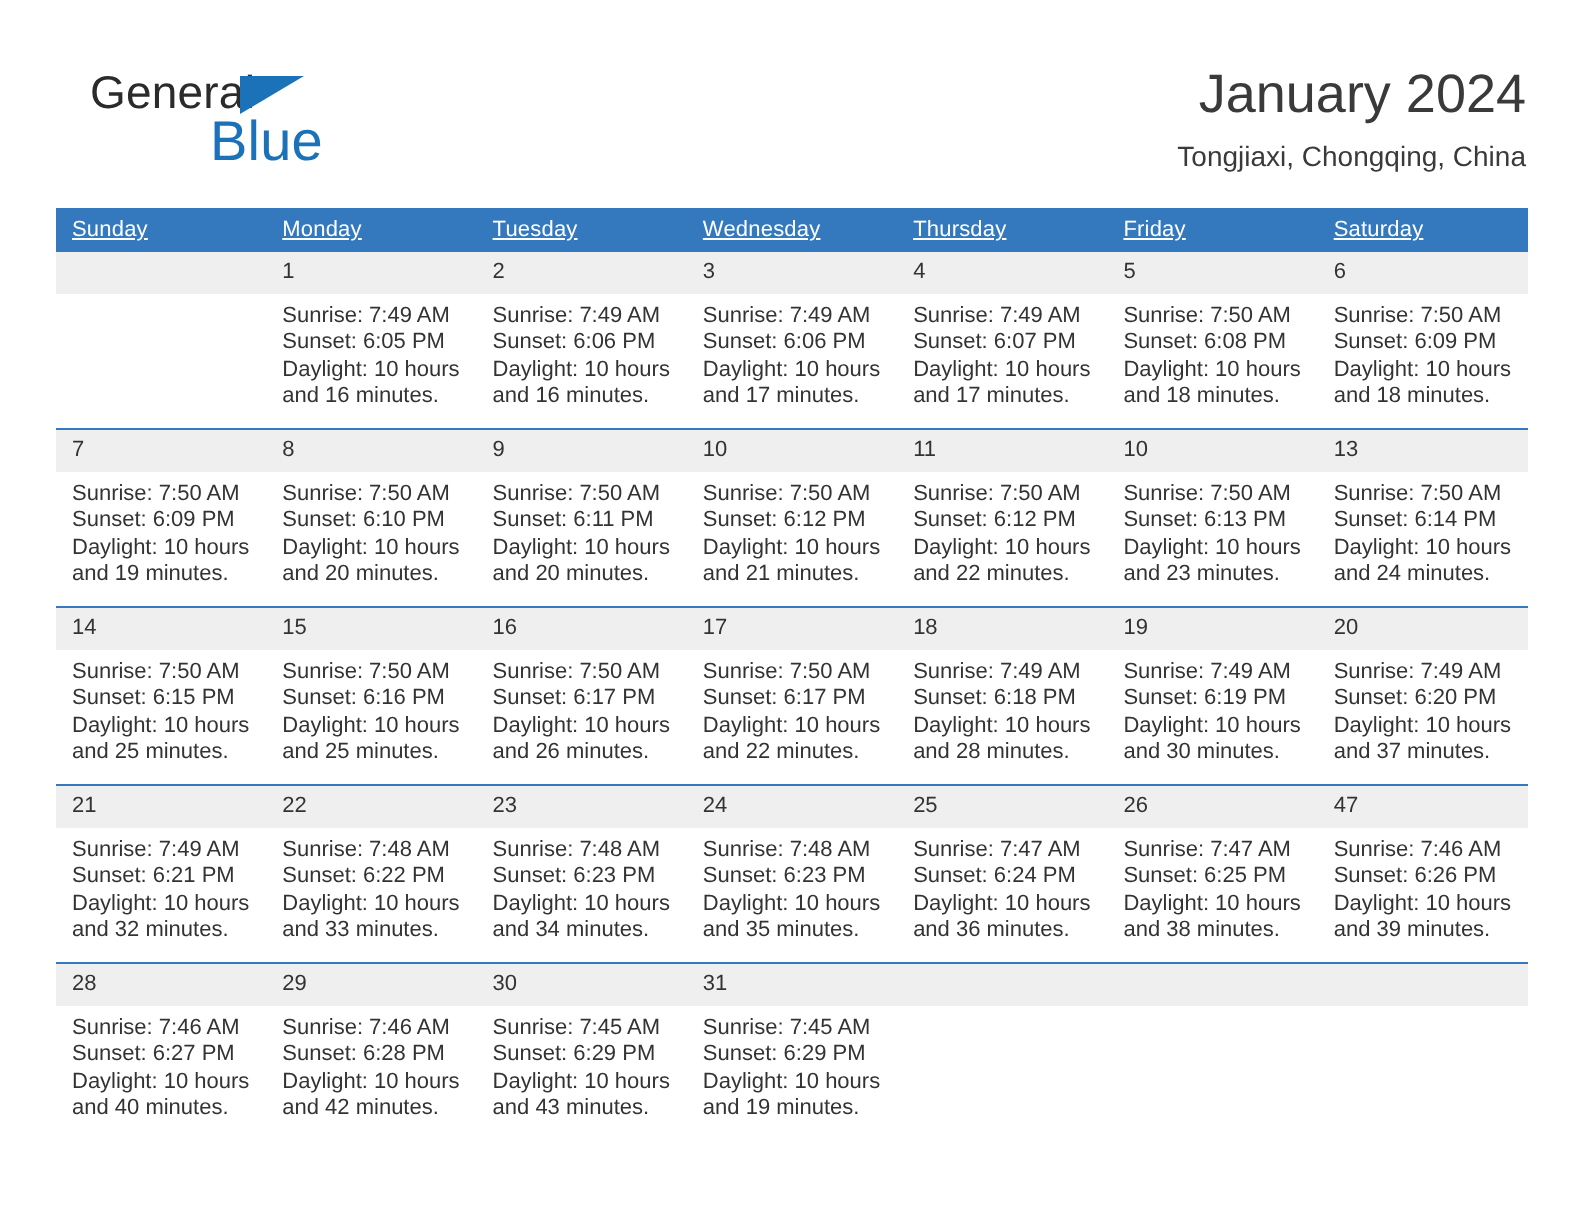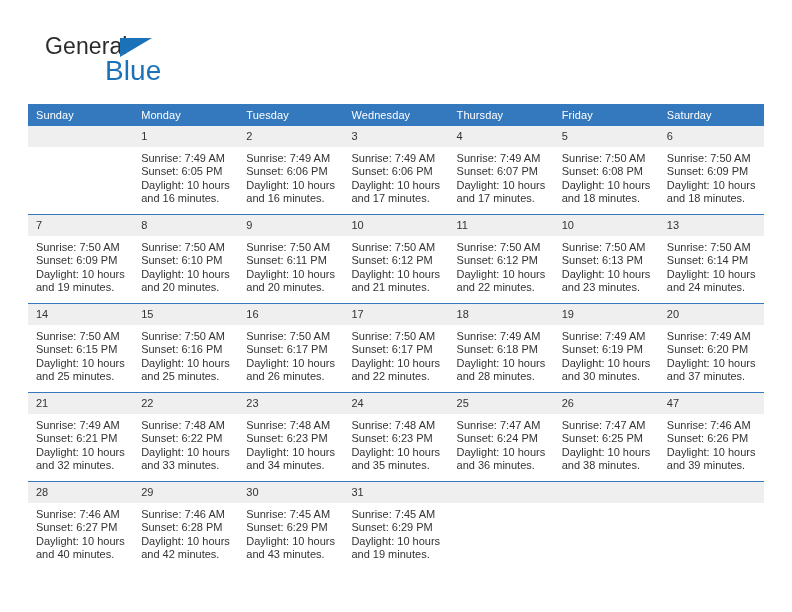--- a/index.html
+++ b/index.html
@@ -91,20 +91,21 @@
   }
   .calendar th {
     background: #3479bd;
     color: #ffffff;
     font-size: 11px;
     font-weight: normal;
     text-align: left;
     padding: 5px 0 5px 8px;
     height: 12px;
     letter-spacing: 0.1px;
+    text-decoration: underline;
   }
   .week-row > td {
     vertical-align: top;
     padding: 0;
     border-top: 1px solid #3479bd;
     height: 88px;
   }
   .week-row.first-week > td {
     border-top: none;
   }
@@ -139,20 +140,24 @@
 <body>
 
 <div class="page-header">
 
   <div class="logo">
     <span class="logo-general">General</span>
     <span class="logo-triangle"></span>
     <span class="logo-blue">Blue</span>
   </div>
 
+  <div class="title-block">
+    <div class="cal-title">January 2024</div>
+    <div class="cal-subtitle">Tongjiaxi, Chongqing, China</div>
+  </div>
 
 </div>
 
 <table class="calendar">
   <thead>
     <tr>
       <th>Sunday</th>
       <th>Monday</th>
       <th>Tuesday</th>
       <th>Wednesday</th>

